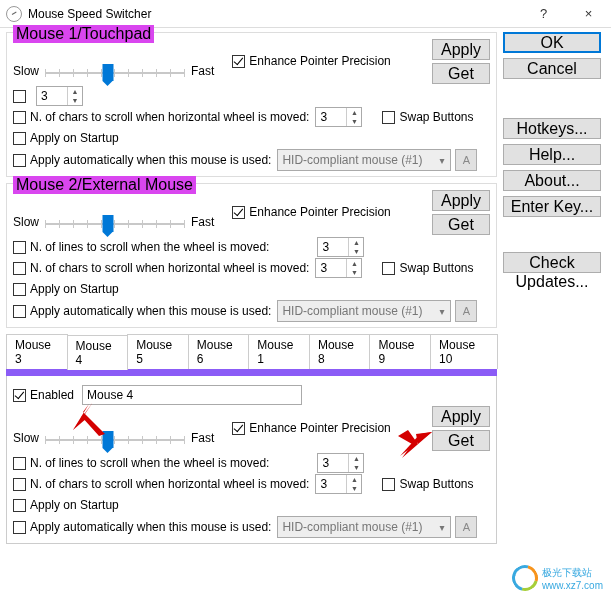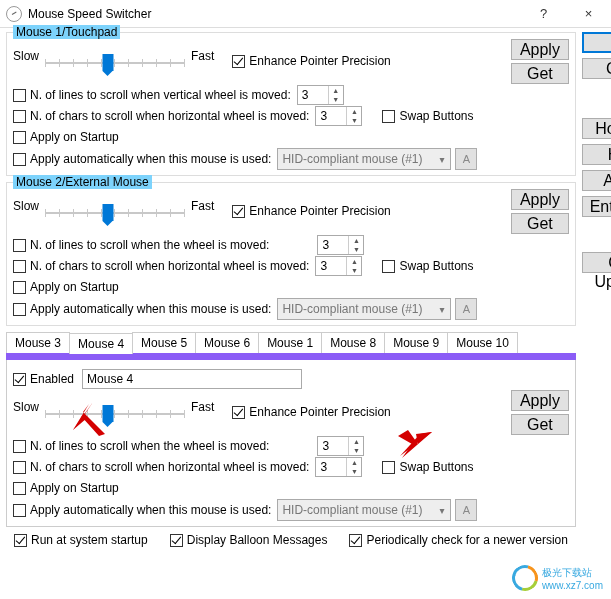--- a/index.html
+++ b/index.html
@@ -10,23 +10,23 @@
 .titlebar-title{flex:1;font-size:12px}
 .titlebar-btn{width:45px;height:28px;display:flex;align-items:center;justify-content:center;font-size:13px;color:#333}
 .main{display:flex;padding:4px 6px}
 .left{flex:1;padding-right:6px}
 .right{width:102px;display:flex;flex-direction:column;gap:0}
 .btn{height:21px;border:1px solid #adadad;background:#e1e1e1;font-family:inherit;font-size:16px;text-align:center;line-height:19px;cursor:default;width:98px;margin-bottom:5px}
 .btn.default{border:2px solid #0078d7;line-height:17px}
 .right .spacer{height:34px}
 .right .spacer-lg{height:30px}
 .group{border:1px solid #ddd;margin-bottom:6px;padding:6px 6px 4px 6px;position:relative}
-.group-title{position:absolute;top:-8px;left:6px;background:#7dd3fc;padding:0 3px;font-size:12px}
+.group-title{position:absolute;top:-8px;left:6px;background:#d946ef;padding:0 3px;font-size:16px}
 .row{display:flex;align-items:center;margin:1px 0;min-height:20px}
-.slider-row{display:flex;align-items:flex-start;margin-top:10px;margin-bottom:2px}
+.slider-row{display:flex;align-items:center;margin-top:20px;margin-bottom:2px}
 .slider{position:relative;width:140px;height:24px;margin:0 6px}
 .track{position:absolute;top:13px;left:0;right:0;height:2px;background:#c8c8c8}
 .ticks{position:absolute;top:10px;left:0;right:0;height:8px;display:flex;justify-content:space-between}
 .ticks span{width:1px;height:8px;background:#c8c8c8}
 .thumb{position:absolute;top:5px;width:11px;height:17px;background:#0078d7;transform:translateX(-50%)}
 .thumb::after{content:"";position:absolute;bottom:-5px;left:0;border-left:5.5px solid transparent;border-right:5.5px solid transparent;border-top:5px solid #0078d7}
 .cb{width:13px;height:13px;border:1px solid #333;margin-right:4px;display:inline-flex;align-items:center;justify-content:center;flex-shrink:0}
 .cb.checked::after{content:"";width:8px;height:4px;border-left:1.5px solid #000;border-bottom:1.5px solid #000;transform:rotate(-50deg) translate(1px,-1px)}
 .lbl{white-space:nowrap}
 .spin{display:inline-flex;border:1px solid #aaa;height:20px;width:47px;margin-left:6px}
@@ -94,21 +94,20 @@
           <span class="cb checked"></span>
           <span class="lbl">Enhance Pointer Precision</span>
         </div>
         <div class="side-btns">
           <div class="btn">Apply</div>
           <div class="btn">Get</div>
         </div>
       </div>
       <div class="row">
         <span class="cb"></span>
-        <span class="lbl">N. of lines to scroll when vertical wheel is moved:</span>
         <span class="spin">
             <input value="3" style="">
             <span class="arrows">
               <div>▲</div>
               <div>▼</div>
             </span>
           </span>
       </div>
       <div class="row">
         <span class="cb"></span>
@@ -289,34 +288,20 @@
         <span class="lbl">Apply on Startup</span>
       </div>
       <div class="row">
         <span class="cb"></span>
         <span class="lbl">Apply automatically when this mouse is used:</span>
         <span class="combo">HID-compliant mouse (#1)</span>
         <span class="a-btn">A</span>
       </div>
     </div>
 
-    <div class="bottom-row" style="margin-top:4px">
-      <span style="display:flex;align-items:center">
-          <span class="cb checked"></span>
-          <span class="lbl">Run at system startup</span>
-        </span>
-      <span style="display:flex;align-items:center">
-          <span class="cb checked"></span>
-          <span class="lbl">Display Balloon Messages</span>
-        </span>
-      <span style="display:flex;align-items:center">
-          <span class="cb checked"></span>
-          <span class="lbl">Periodically check for a newer version</span>
-        </span>
-    </div>
 
   </div>
 
   <div class="right">
     <div class="btn default">OK</div>
     <div class="btn">Cancel</div>
     <div class="spacer"></div>
     <div class="btn">Hotkeys...</div>
     <div class="btn">Help...</div>
     <div class="btn">About...</div>

